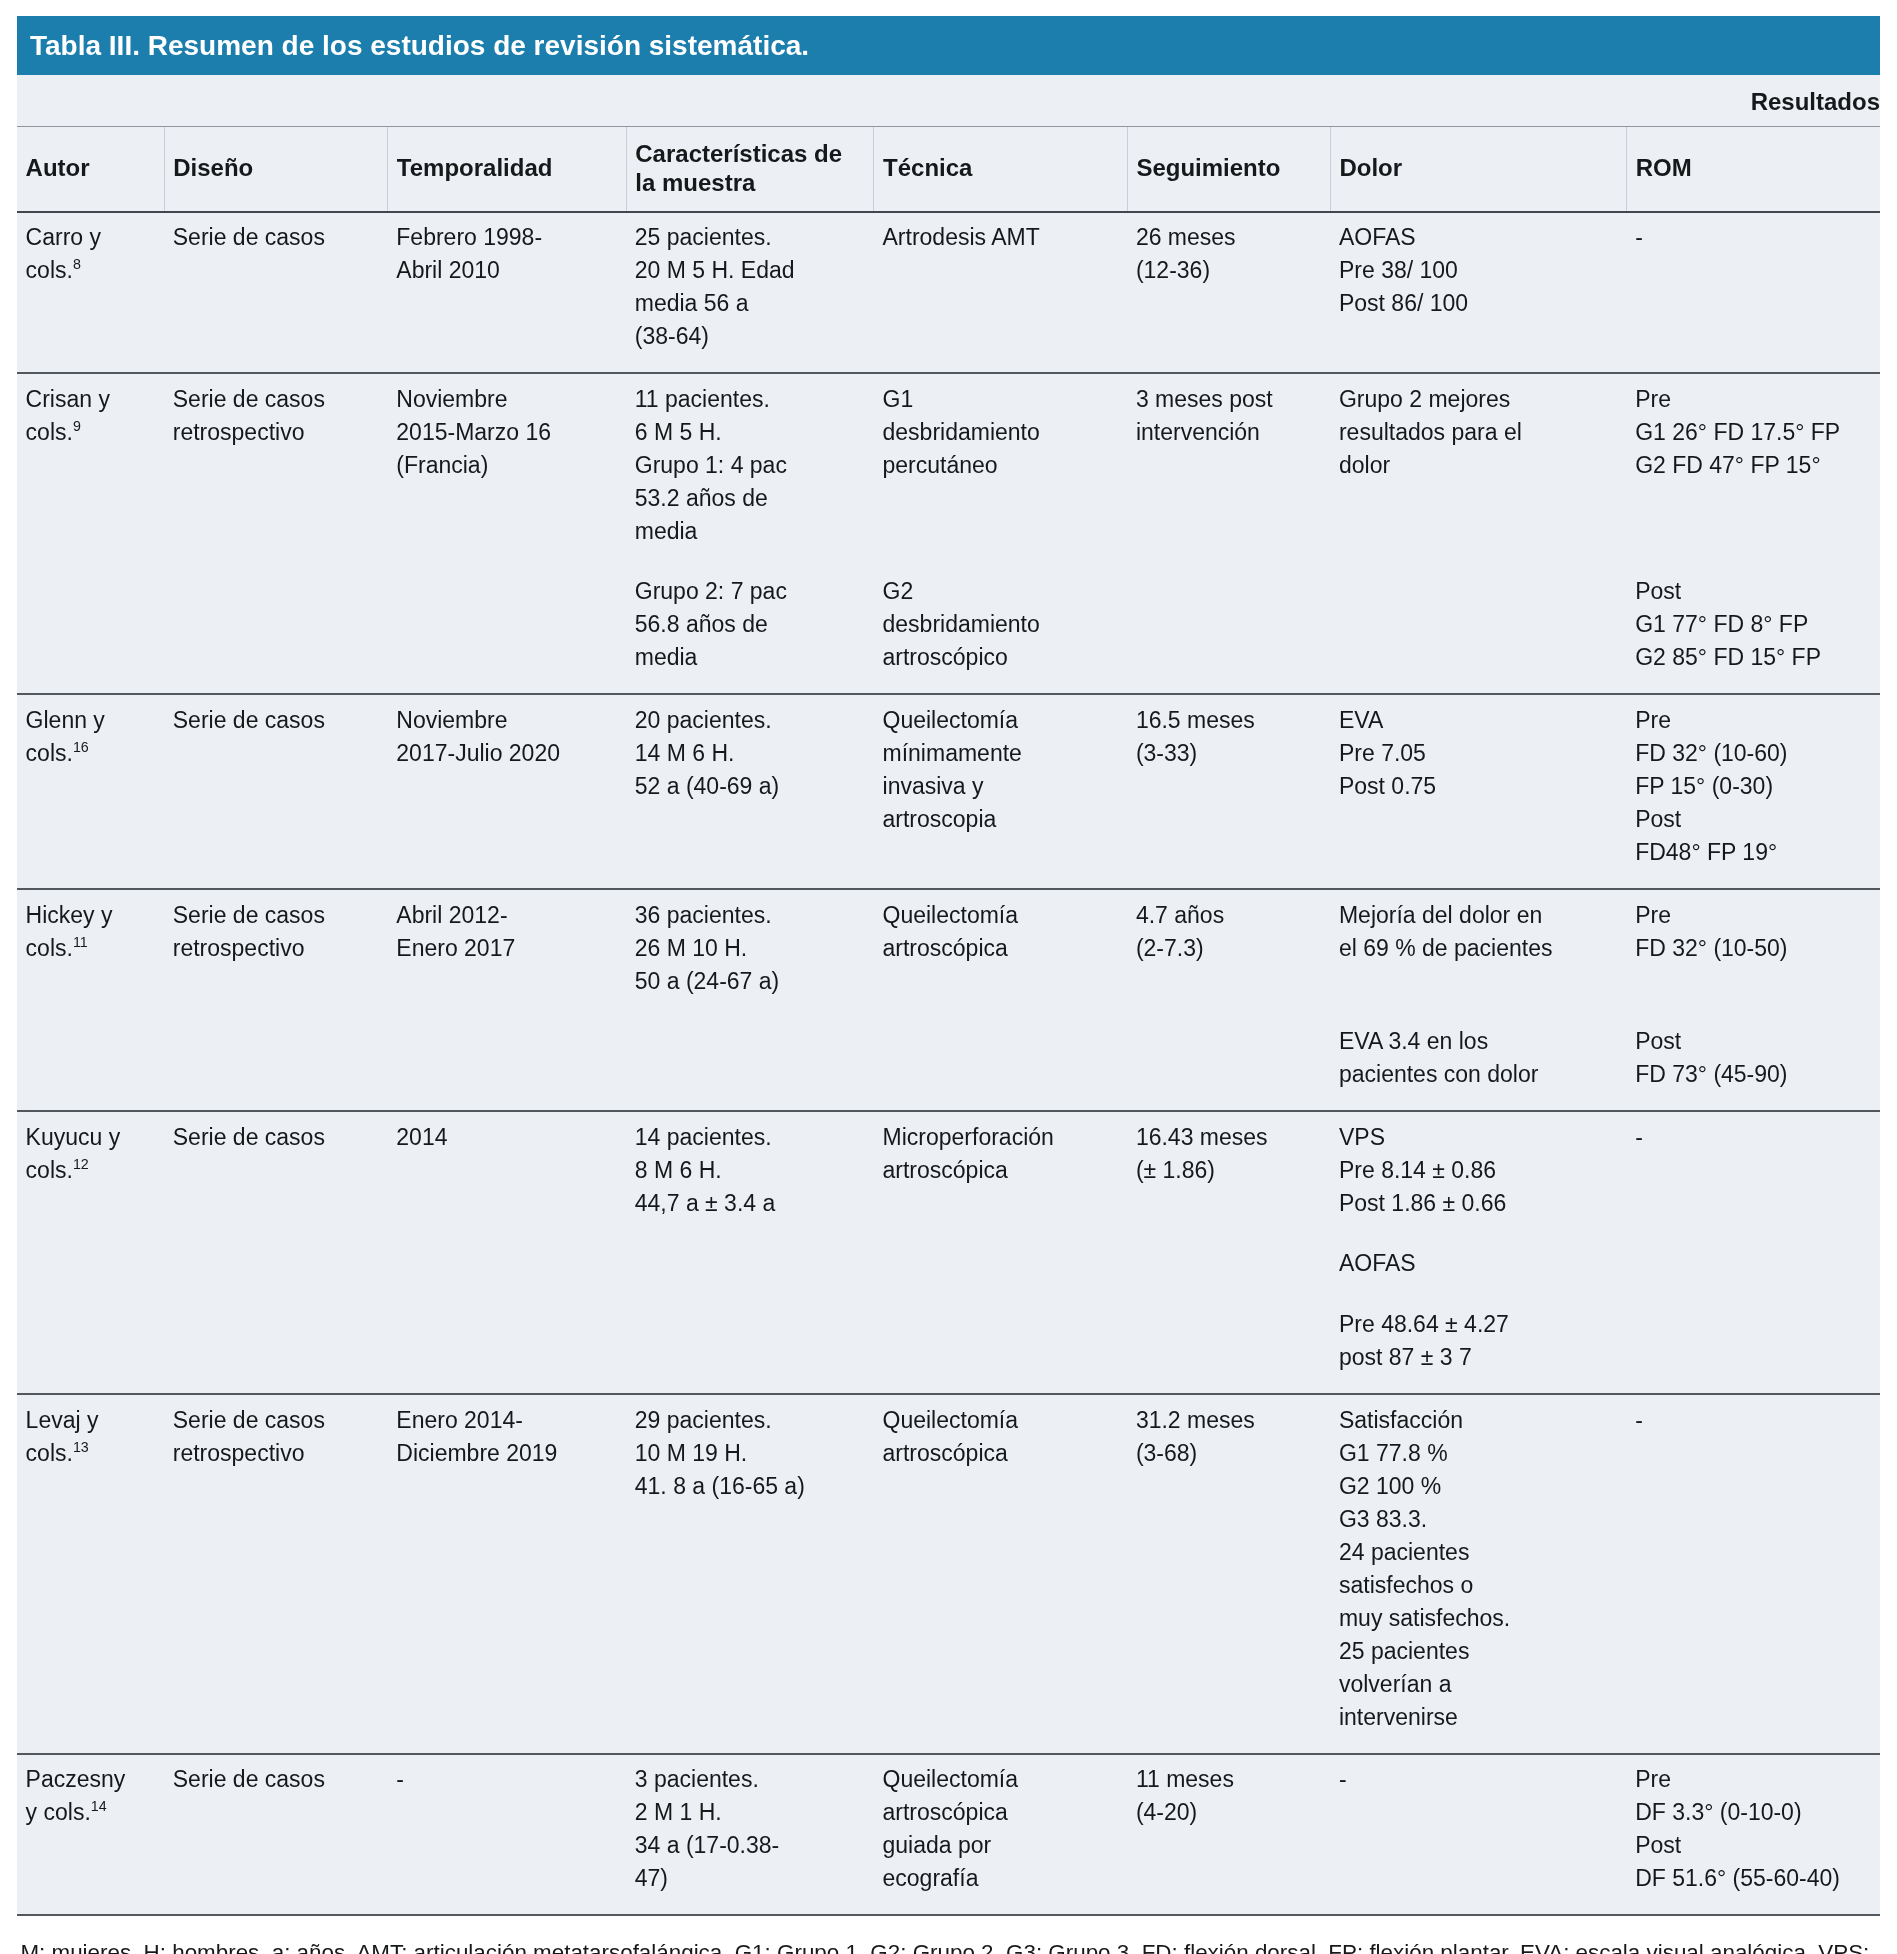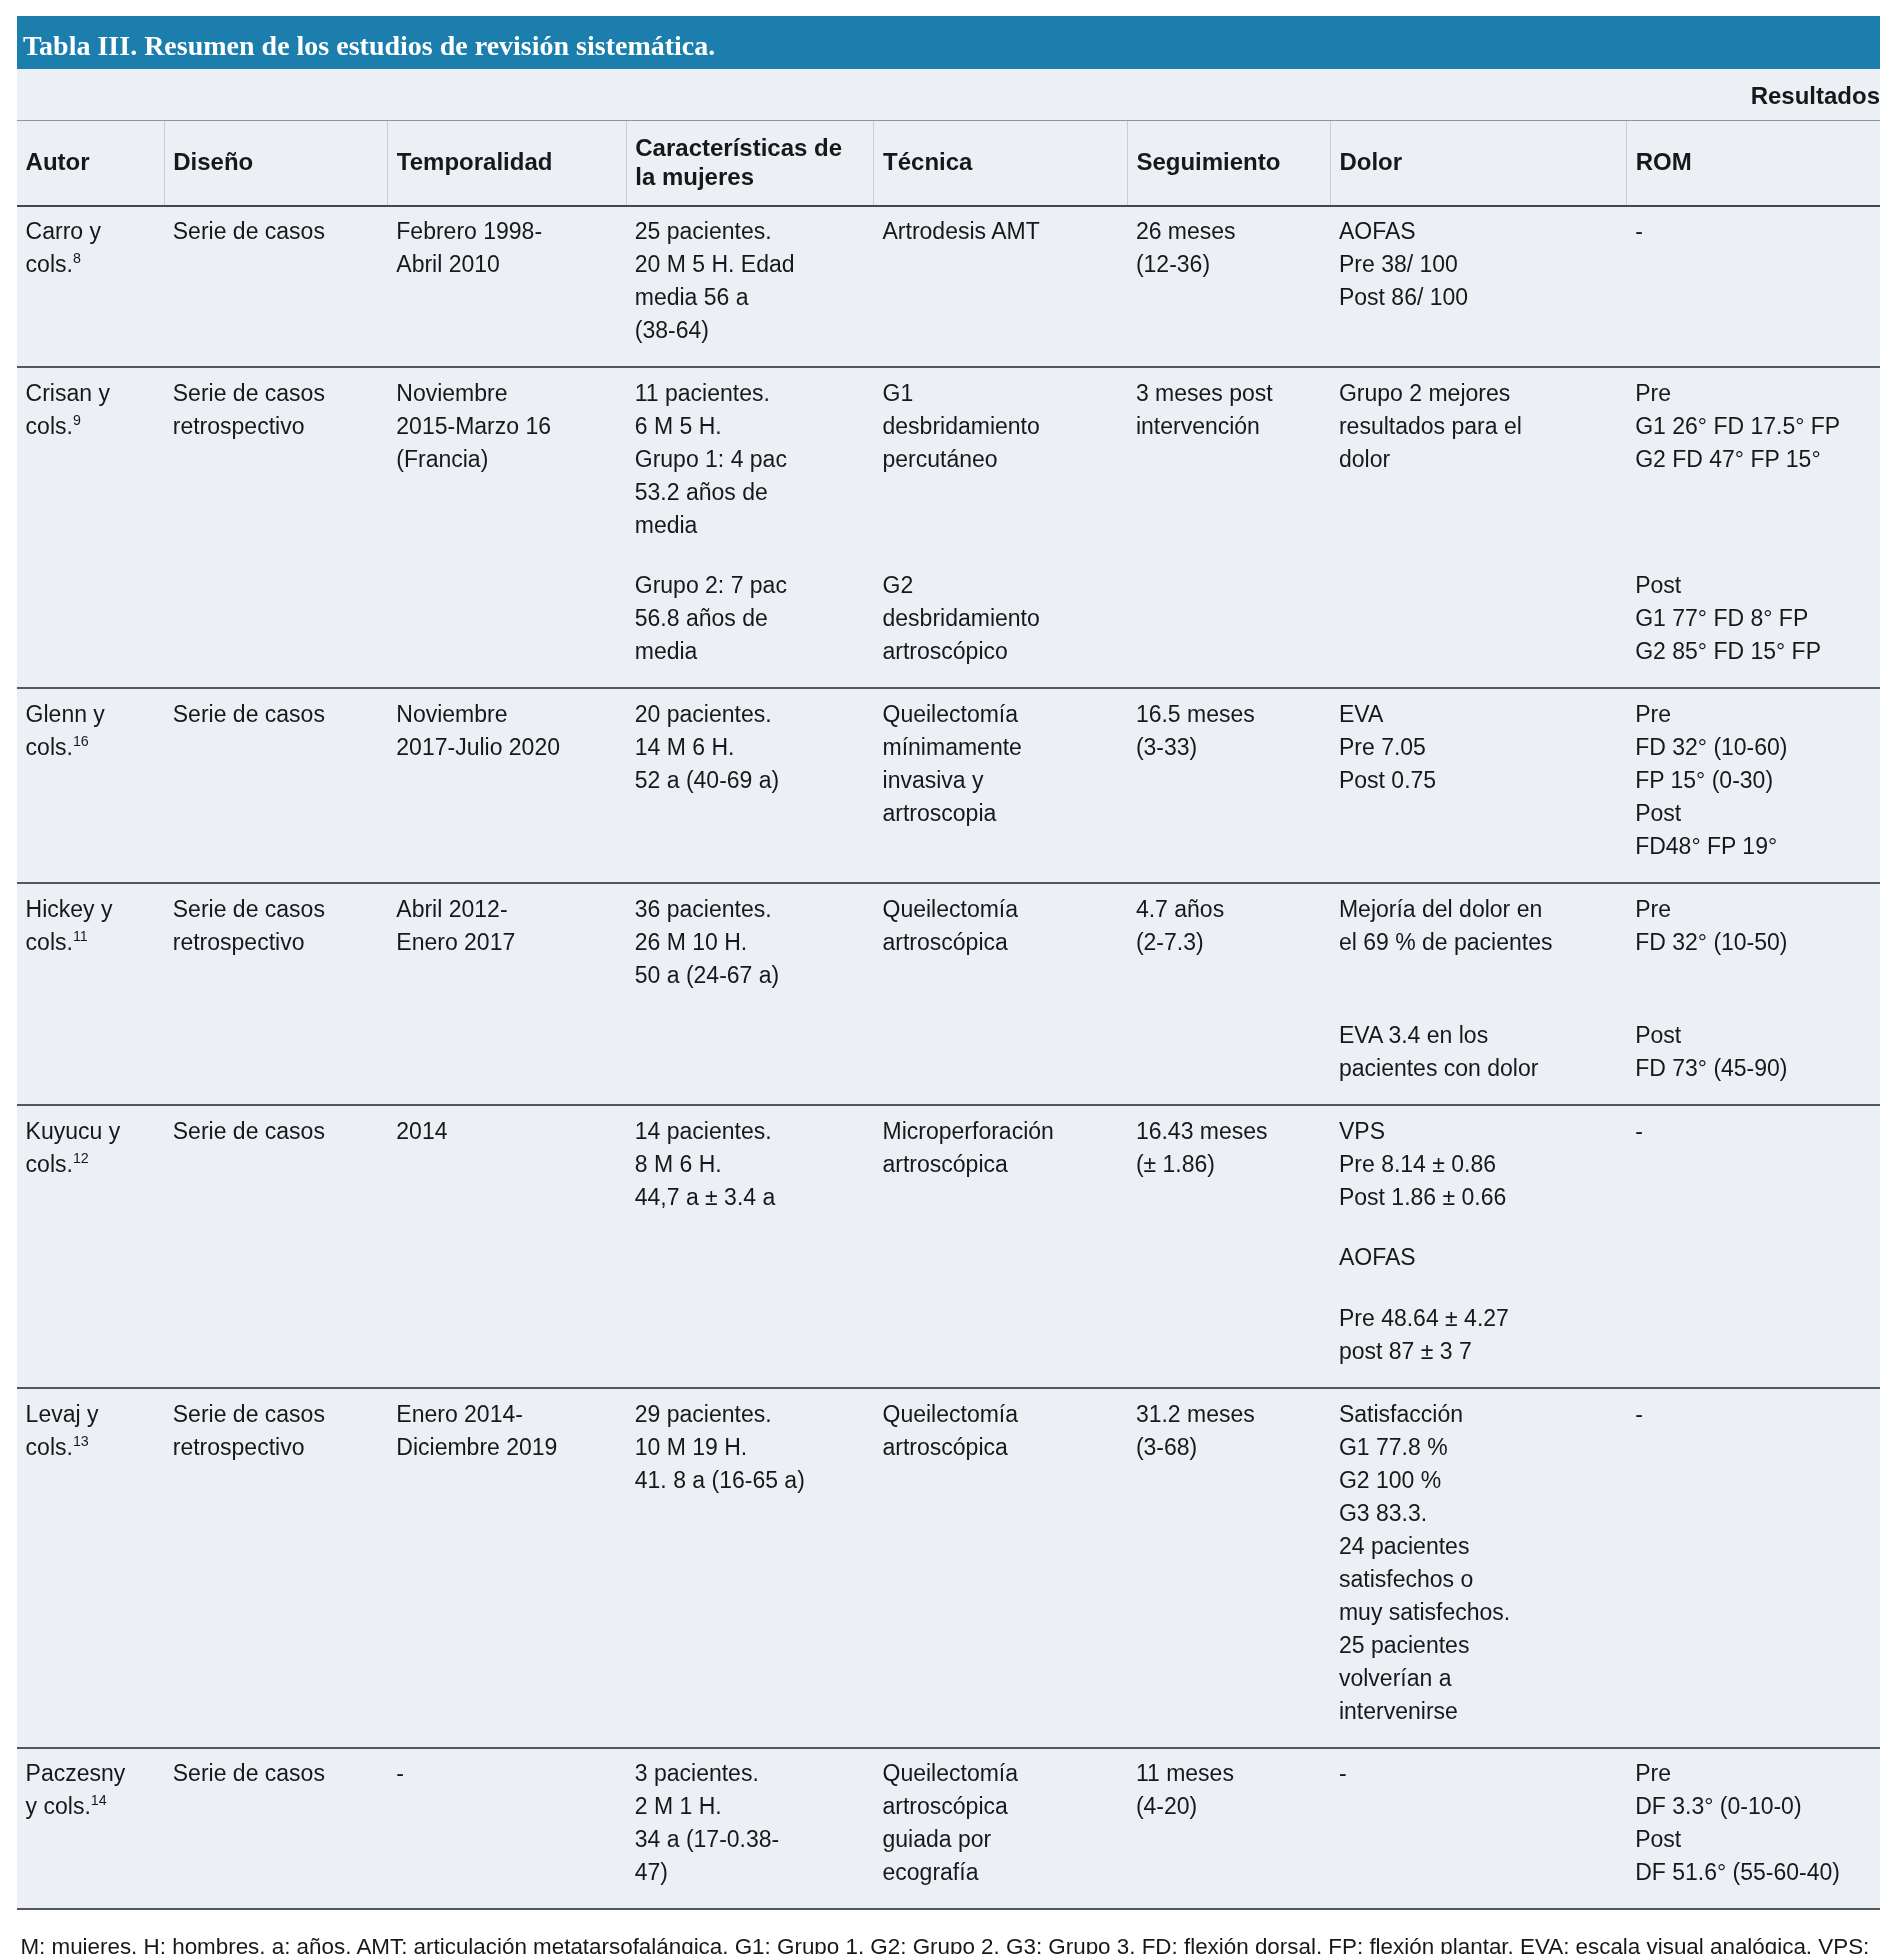--- a/index.html
+++ b/index.html
@@ -1,23 +1,22 @@
 <!DOCTYPE html>
 <html style="font-size:13.8px"><head>
 <meta charset="utf-8">
 <style>
   html, body { margin:0; padding:0; background:#ffffff; }
   body { font-family:"Liberation Sans", sans-serif; color:#17181a; }
   .page { width:1897px; box-sizing:border-box; padding:15.5px 17px 34px 17px; }
   .title-bar {
     background:#1b7ead; color:#ffffff;
     font-size:28px; font-weight:bold;
-    height:53px; line-height:59px;
-    padding-left:6px;
-    font-family:Liberation Serif, serif;
+    height:59px; line-height:59px;
+    padding-left:13px;
   }
   table.summary {
     width:100%; border-collapse:collapse; table-layout:fixed;
     background:#ecf0f5;
     border-bottom:2.6px solid #53575e;
   }
   td, th { vertical-align:top; text-align:left; box-sizing:border-box; }
   tr.resultados-row td {
     font-size:24px; font-weight:bold; line-height:29px;
     padding:12px 0 10.3px 0;
@@ -67,21 +66,21 @@
     </colgroup>
     <thead>
       <tr class="resultados-row">
         <td colspan="6"></td>
         <td colspan="2" class="resultados-label">Resultados</td>
       </tr>
       <tr>
         <th>Autor</th>
         <th>Diseño</th>
         <th>Temporalidad</th>
-        <th>Características de la mujeres</th>
+        <th>Características de la muestra</th>
         <th>Técnica</th>
         <th>Seguimiento</th>
         <th>Dolor</th>
         <th>ROM</th>
       </tr>
     </thead>
     <tbody>
         <tr class="study-start">
           <td>Carro y<br>cols.<sup>8</sup></td>
           <td>Serie de casos</td>

